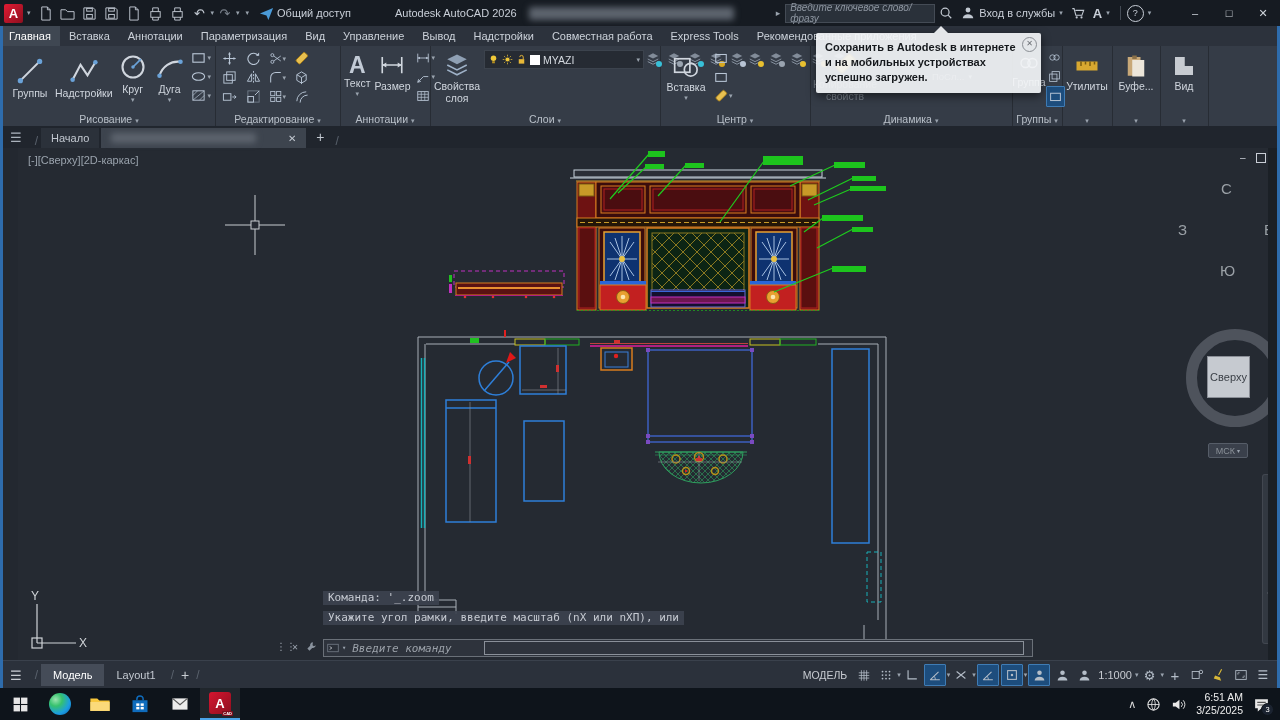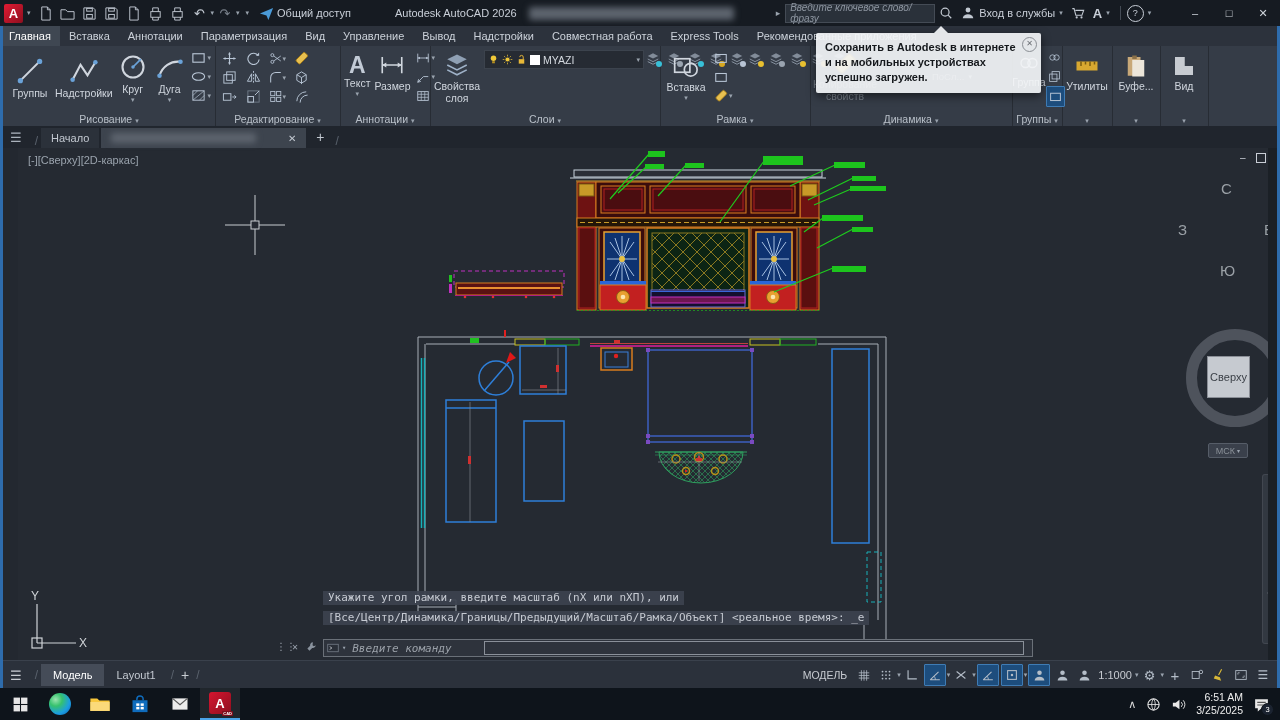--- a/index.html
+++ b/index.html
@@ -722,21 +722,21 @@
         <div class="mrow">
             <span class="mini">
               <svg width="14" height="14">
                 <use href="#i-eraser"></use>
               </svg>
             </span>
             <span class="chev">▾</span>
           </div>
       </div>
     </div>
-    <div class="plabel"><span>Рамка</span> <span class="chev">▾</span></div>
+    <div class="plabel"><span>Центр</span> <span class="chev">▾</span></div>
   </div>
 
   <div class="panel" style="left:810px;width:202px">
     <div class="r" style="padding:2px 4px;gap:6px;align-items:flex-start">
       <div class="bigbtn dimtxt" style="width:62px">
         <svg width="24" height="24" style="color:#6a727c">
             <use href="#i-eraser"></use>
           </svg>
         <span>Копирование свойств</span>
       </div>
@@ -1096,22 +1096,22 @@
     <svg width="14" height="14">
         <use href="#i-orbit"></use>
       </svg>
     <svg width="14" height="14">
         <use href="#i-array"></use>
       </svg>
   </div>
 
   <div id="cmdwin" class="ab">
     <div style="position:absolute;left:47px;top:0">
+      <div><span class="chip">Команда: '_.zoom</span></div>
       <div><span class="chip">Укажите угол рамки, введите масштаб (nX или nXП), или</span></div>
-      <div><span class="chip">[Все/Центр/Динамика/Границы/Предыдущий/Масштаб/Рамка/Объект] &lt;реальное время&gt;: _e</span></div>
     </div>
     <span class="grip" style="left:0">⋮⋮</span>
     <span class="grip" style="left:16px">✕</span>
     <span class="grip" style="left:30px;color:#8a939e"><svg width="11" height="11" style="color:#8a939e">
           <use href="#i-wrench"></use>
         </svg></span>
     <div id="cmdinput">
       <svg width="14" height="12" style="margin:0 2px">
           <use href="#i-prompt"></use>
         </svg>

